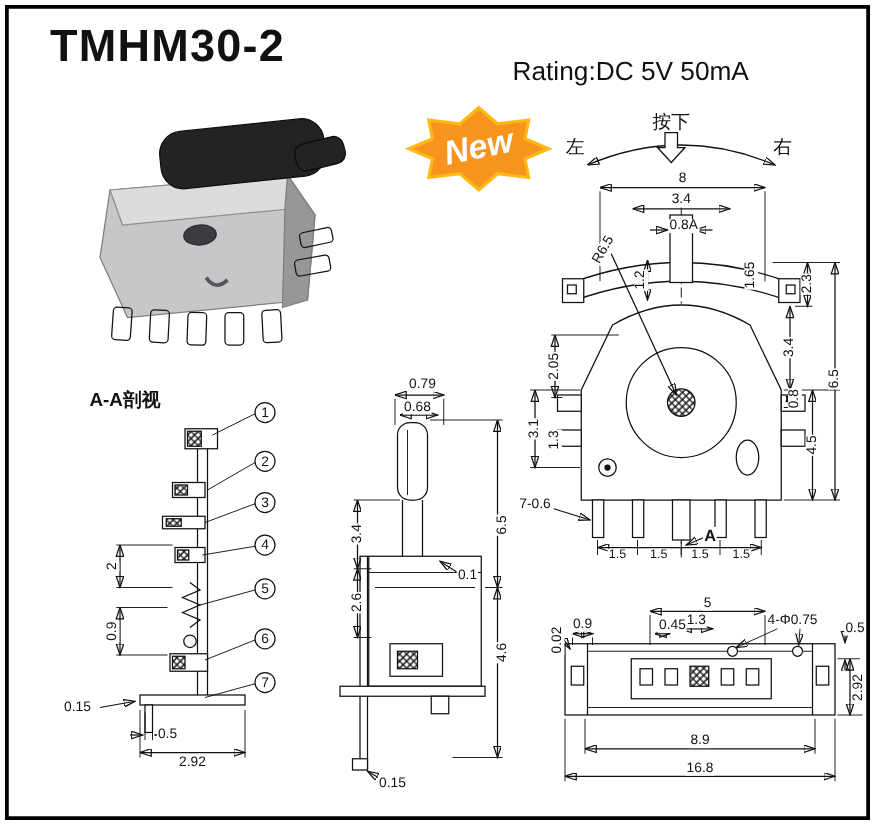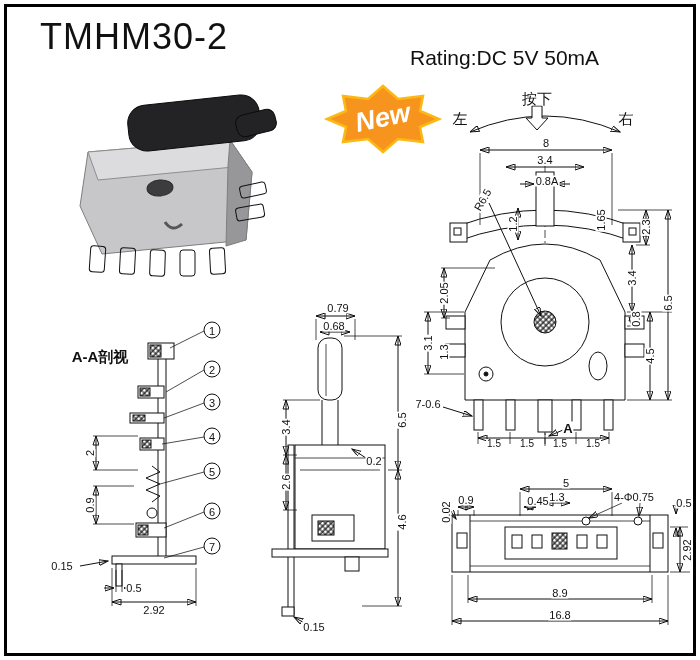--- a/index.html
+++ b/index.html
@@ -5,34 +5,34 @@
   html,body{margin:0;padding:0;background:#e8e8e8;}
   .canvas{position:relative;width:700px;height:660px;background:#fff;overflow:hidden;
           font-family:"Liberation Sans", sans-serif;color:#111;}
   .frame{position:absolute;inset:4px;border:3px solid #000;pointer-events:none;}
   .art{position:absolute;left:0;top:0;}
   .art line,.art path,.art rect,.art circle,.art ellipse,.art polyline{stroke:#111;stroke-width:1;fill:none;}
   .art .f{fill:#fff;}
   .art .thin{stroke-width:.75;}
   .art .dim{marker-start:url(#as);marker-end:url(#ae);}
   .pos{position:absolute;}
-  .title{left:40px;top:16px;font-size:36px;font-weight:400;letter-spacing:1px;}
+  .title{left:40px;top:16px;font-size:36px;font-weight:700;letter-spacing:1px;}
   .rating{left:410px;top:46px;font-size:21px;}
   .lbl{position:absolute;transform:translate(-50%,-50%);font-size:11px;line-height:1;
        background:#fff;padding:0 1px;white-space:nowrap;}
   .vert{transform:translate(-50%,-50%) rotate(-90deg);}
   .r65{transform:translate(-50%,-50%) rotate(-60deg);}
   .cjk{font-size:15px;}
   .small{font-size:10px;}
   .secmark{font-size:13px;font-weight:700;}
   .badge-text{left:383px;top:118px;transform:translate(-50%,-50%) rotate(-12deg);
        font-size:27px;font-style:italic;font-weight:800;color:#fff;background:transparent;}
   .co{position:absolute;transform:translate(-50%,-50%);width:15px;height:15px;border:1px solid #111;
       border-radius:50%;background:#fff;font-size:11px;display:flex;align-items:center;justify-content:center;}
-  .viewlabel{font-size:15px;font-weight:600;margin-top:36px;}
+  .viewlabel{font-size:15px;font-weight:600;}
 </style>
 </head>
 <body>
 
 <div class="canvas">
   <div class="frame"></div>
 
   <svg class="art" width="700" height="660" viewBox="0 0 700 660">
     <defs>
       <marker id="ae" markerWidth="10" markerHeight="8" refX="9" refY="3" orient="auto" markerUnits="userSpaceOnUse">
@@ -291,21 +291,21 @@
   <span class="lbl vert" style="left:90px;top:505px">0.9</span>
   <span class="lbl" style="left:62px;top:566px">0.15</span>
   <span class="lbl" style="left:134px;top:588px">0.5</span>
   <span class="lbl" style="left:154px;top:610px">2.92</span>
 
   <span class="lbl" style="left:338px;top:308px">0.79</span>
   <span class="lbl" style="left:334px;top:326px">0.68</span>
   <span class="lbl vert" style="left:286px;top:427px">3.4</span>
   <span class="lbl vert" style="left:286px;top:482px">2.6</span>
   <span class="lbl vert" style="left:402px;top:420px">6.5</span>
-  <span class="lbl" style="left:374px;top:461px">0.2</span>
+  <span class="lbl" style="left:374px;top:461px">0.1</span>
   <span class="lbl vert" style="left:402px;top:522px">4.6</span>
   <span class="lbl" style="left:314px;top:627px">0.15</span>
 
   <span class="lbl" style="left:566px;top:483px">5</span>
   <span class="lbl" style="left:557px;top:497px">1.3</span>
   <span class="lbl" style="left:538px;top:501px">0.45</span>
   <span class="lbl" style="left:466px;top:500px">0.9</span>
   <span class="lbl vert" style="left:446px;top:512px">0.02</span>
   <span class="lbl" style="left:634px;top:497px">4-Φ0.75</span>
   <span class="lbl" style="left:684px;top:503px">0.5</span>

